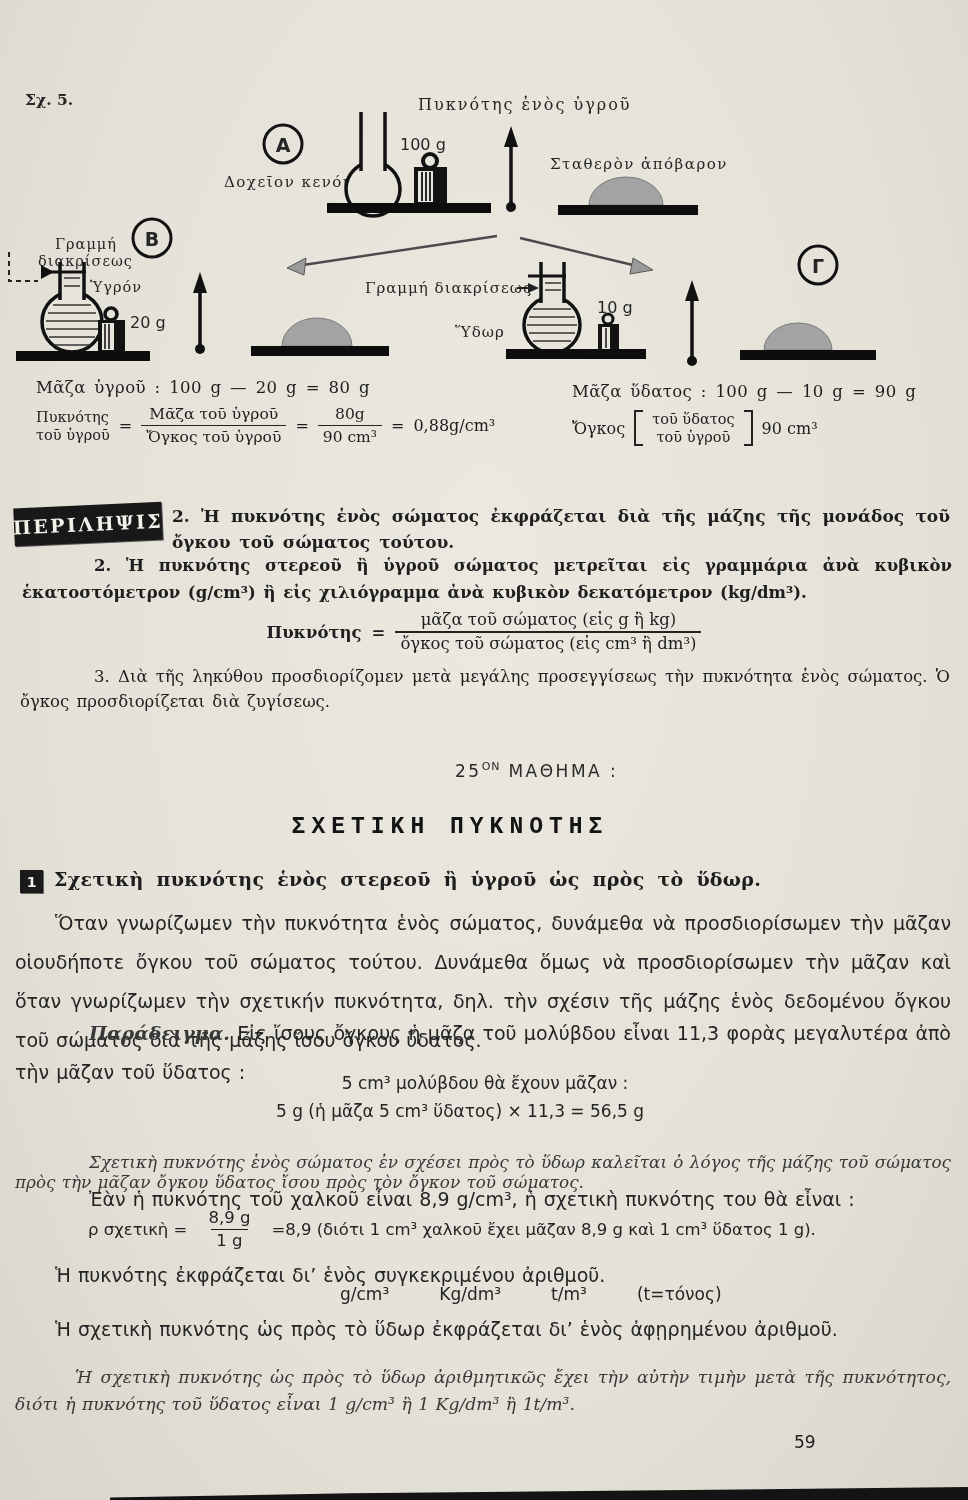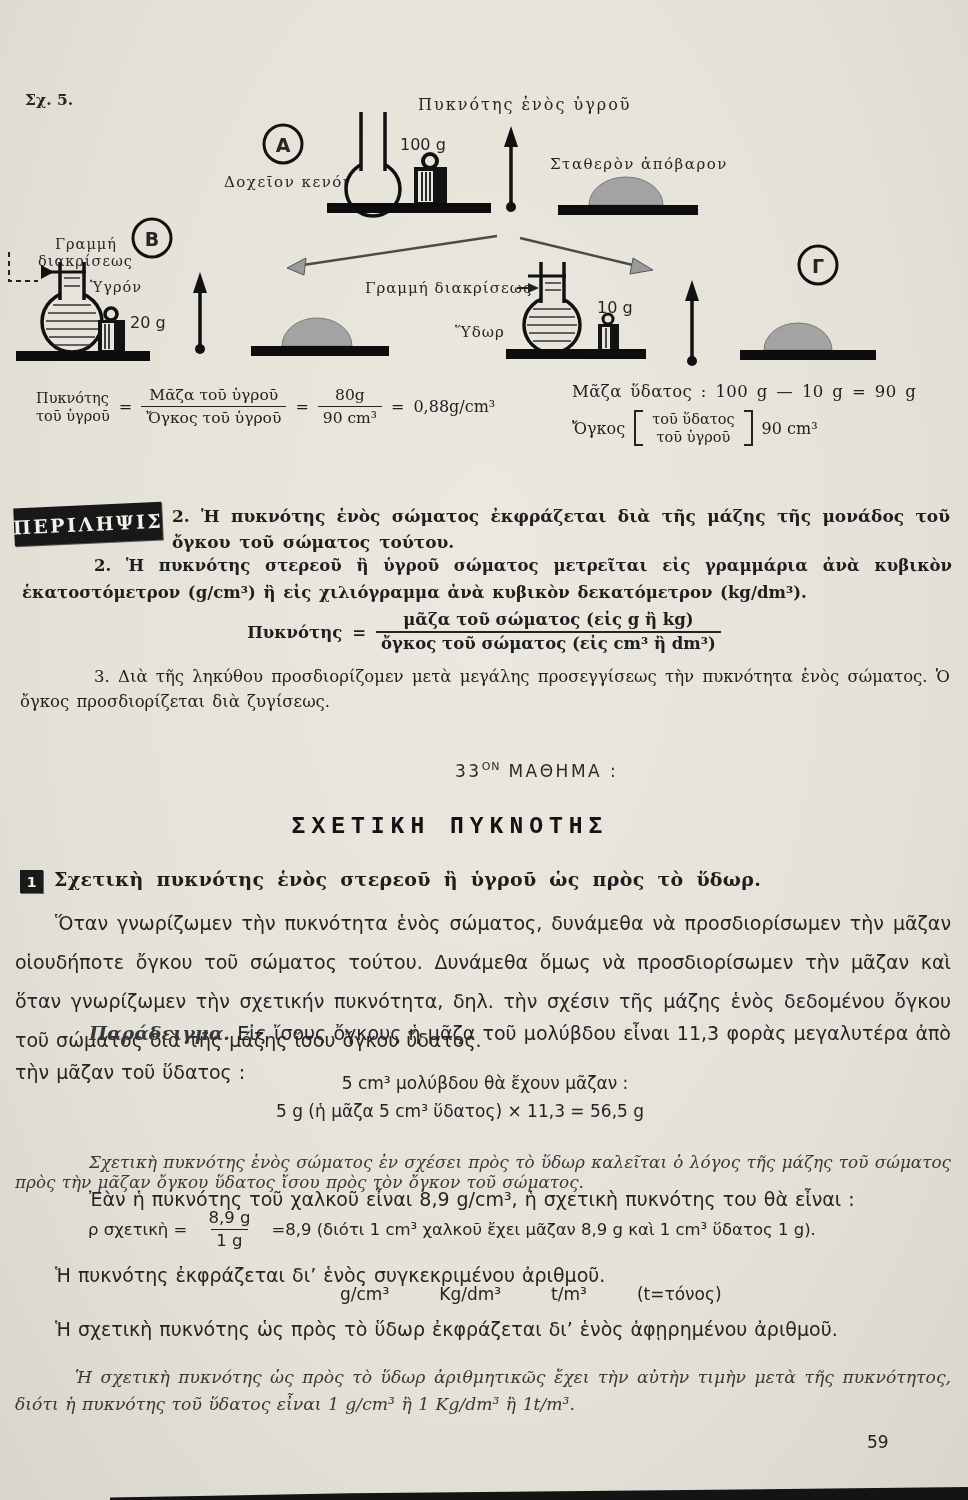--- a/index.html
+++ b/index.html
@@ -186,20 +186,21 @@
 
   <g>
     <circle cx="818" cy="265" r="19" fill="none" stroke="#111" stroke-width="3"></circle>
     <text x="818" y="266" class="sans" font-size="19" font-weight="bold" text-anchor="middle" dominant-baseline="central">Γ</text>
     <path d="M 764 350 A 34 27 0 0 1 832 350 Z" fill="#a3a3a3" stroke="#787878" stroke-width="1"></path>
     <rect x="740" y="350" width="136" height="10" fill="#0d0d0d"></rect>
   </g>
 </svg>
 
 <div class="abs" style="left:36px;top:378px;width:500px;">
+  <div class="eqline">Μᾶζα ὑγροῦ : 100 g — 20 g = 80 g</div>
   <div class="eqrow" style="margin-top:7px;">
     <span class="stack">
       <span>Πυκνότης</span>
       <span>τοῦ ὑγροῦ</span>
     </span>
     <span>=</span>
     <span class="frac">
       <span class="num">Μᾶζα τοῦ ὑγροῦ</span>
       <span class="den">Ὄγκος τοῦ ὑγροῦ</span>
     </span>
@@ -229,30 +230,30 @@
 
 <div class="abs badge" style="left:14px;top:505px;">ΠΕΡΙΛΗΨΙΣ</div>
 
 <div class="abs sump p1" style="left:172px;top:503px;width:778px;">2. Ἡ πυκνότης ἑνὸς σώματος ἐκφράζεται διὰ τῆς μάζης τῆς μονάδος τοῦ ὄγκου τοῦ σώματος τούτου.</div>
 
 <div class="abs sump p2" style="left:22px;top:552px;width:930px;text-indent:72px;">2. Ἡ πυκνότης στερεοῦ ἢ ὑγροῦ σώματος μετρεῖται εἰς γραμμάρια ἀνὰ κυβικὸν ἑκατοστόμετρον (g/cm³) ἢ εἰς χιλιόγραμμα ἀνὰ κυβικὸν δεκατόμετρον (kg/dm³).</div>
 
 <div class="abs sumfrac" style="left:0;top:610px;width:968px;">
   <span>Πυκνότης</span>
   <span>=</span>
-  <span class="frac" style="font-weight:bold;font-size:16.5px;">
+  <span class="frac" style="font-weight:normal;font-size:16.5px;">
     <span class="num">μᾶζα τοῦ σώματος (εἰς g ἢ kg)</span>
     <span class="den" style="border-top-width:2px;">ὄγκος τοῦ σώματος (εἰς cm³ ἢ dm³)</span>
   </span>
 </div>
 
 <div class="abs p3" style="left:20px;top:664px;width:930px;text-indent:74px;">3. Διὰ τῆς ληκύθου προσδιορίζομεν μετὰ μεγάλης προσεγγίσεως τὴν πυκνότητα ἑνὸς σώματος. Ὁ ὄγκος προσδιορίζεται διὰ ζυγίσεως.</div>
 
 <div class="abs lesson" style="left:455px;top:760px;">
-  <span>33</span><sup>ΟΝ</sup>
+  <span>25</span><sup>ΟΝ</sup>
   <span>ΜΑΘΗΜΑ :</span>
 </div>
 
 <div class="abs maintitle" style="left:0;top:814px;width:900px;">ΣΧΕΤΙΚΗ ΠΥΚΝΟΤΗΣ</div>
 
 <div class="abs sec-head" style="left:20px;top:868px;width:930px;">
   <span class="numbox">1</span>
   <span class="sec-title">Σχετικὴ πυκνότης ἑνὸς στερεοῦ ἢ ὑγροῦ ὡς πρὸς τὸ ὕδωρ.</span>
 </div>
 
@@ -285,14 +286,14 @@
   <span>g/cm³</span>
   <span>Kg/dm³</span>
   <span>t/m³</span>
   <span>(t=τόνος)</span>
 </div>
 
 <div class="abs bodyp" style="left:55px;top:1310px;width:900px;text-align:left;">Ἡ σχετικὴ πυκνότης ὡς πρὸς τὸ ὕδωρ ἐκφράζεται δι’ ἑνὸς ἀφῃρημένου ἀριθμοῦ.</div>
 
 <div class="abs bodyp ital" style="left:15px;top:1338px;width:936px;text-indent:60px;line-height:27px;font-size:17.2px;">Ἡ σχετικὴ πυκνότης ὡς πρὸς τὸ ὕδωρ ἀριθμητικῶς ἔχει τὴν αὐτὴν τιμὴν μετὰ τῆς πυκνότητος, διότι ἡ πυκνότης τοῦ ὕδατος εἶναι 1 g/cm³ ἢ 1 Kg/dm³ ἢ 1t/m³.</div>
 
-<div class="abs pageno" style="left:867px;top:1432px;">59</div>
+<div class="abs pageno" style="left:794px;top:1432px;">59</div>
 <div class="abs bottom-edge" style="left:110px;top:1486px;width:858px;height:14px;"></div>
 
 </body></html>

